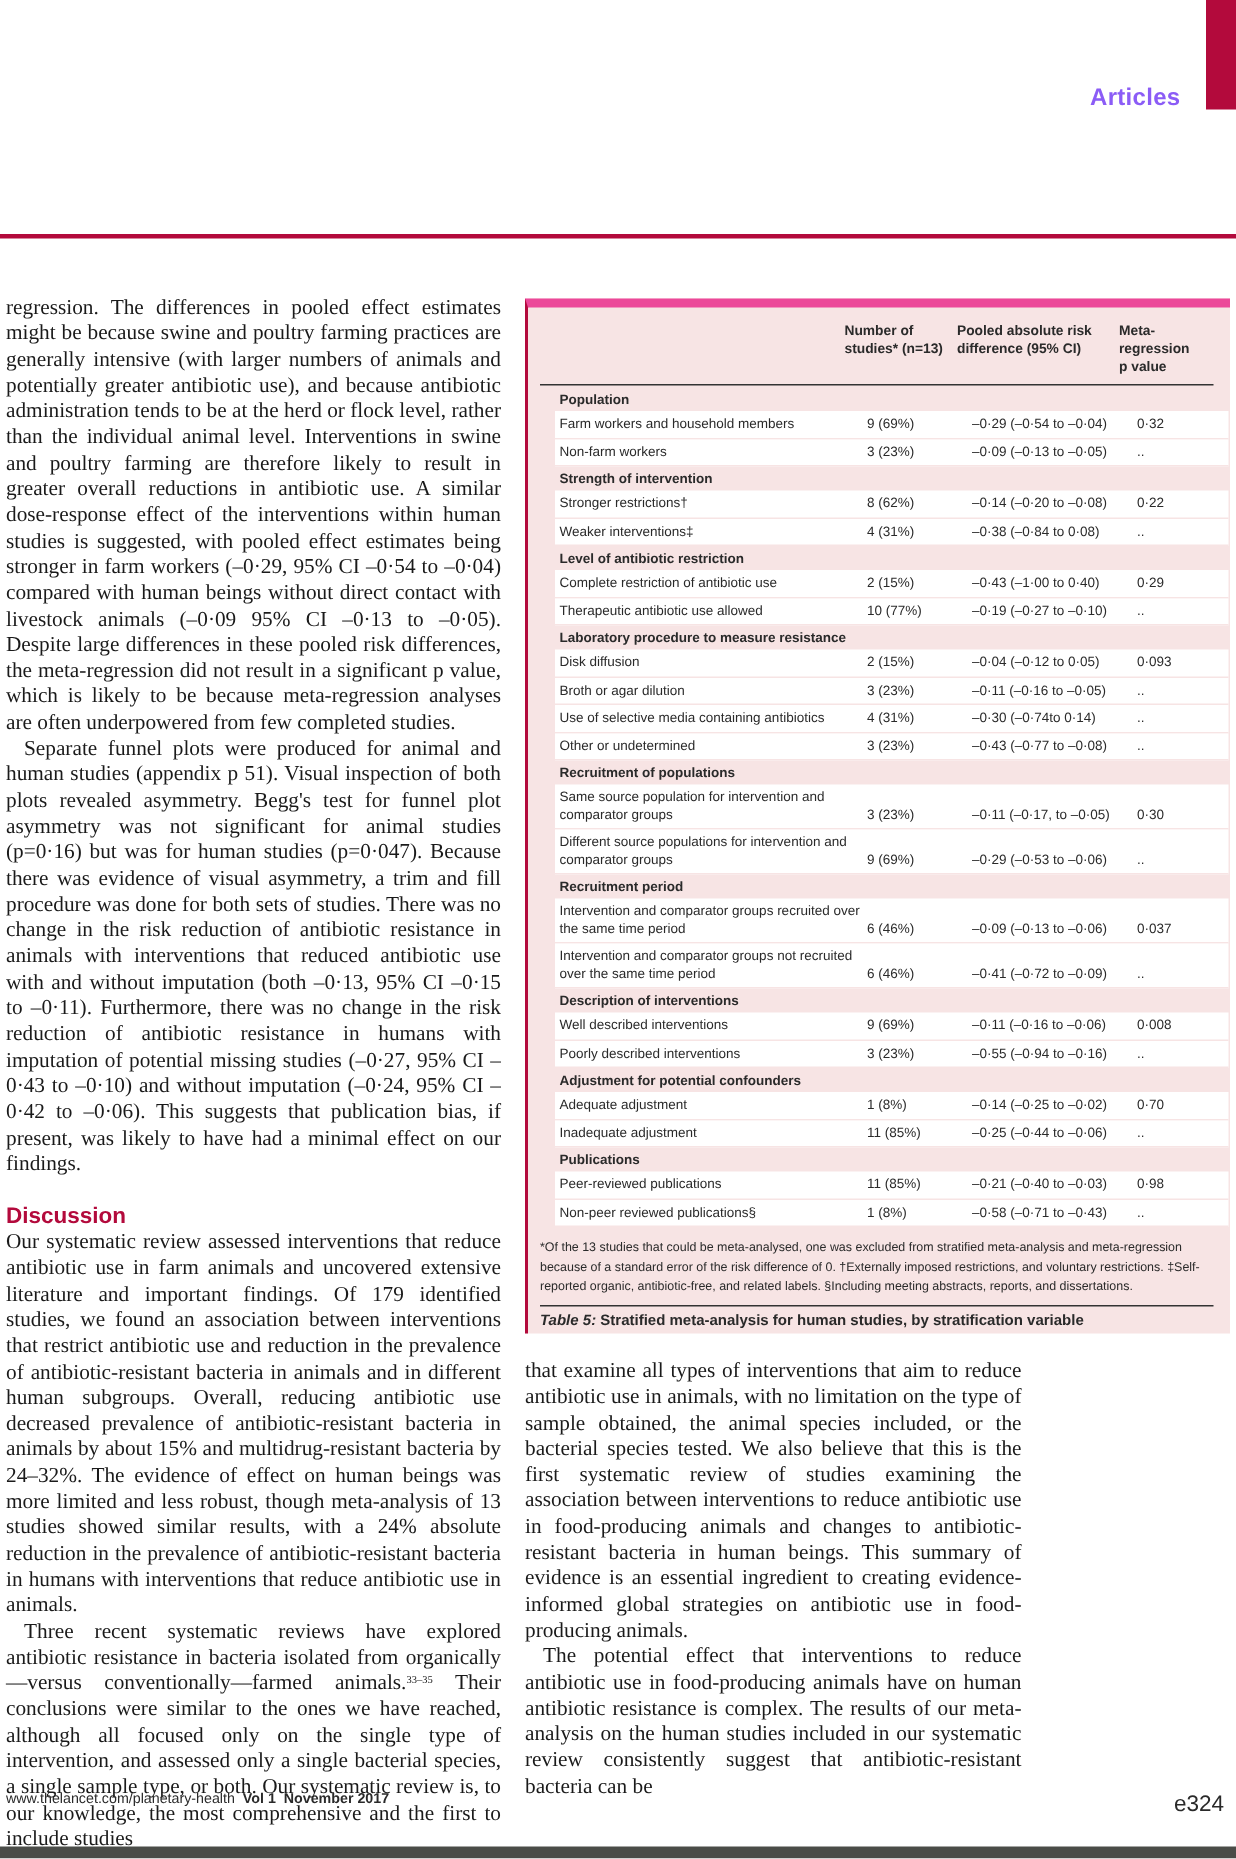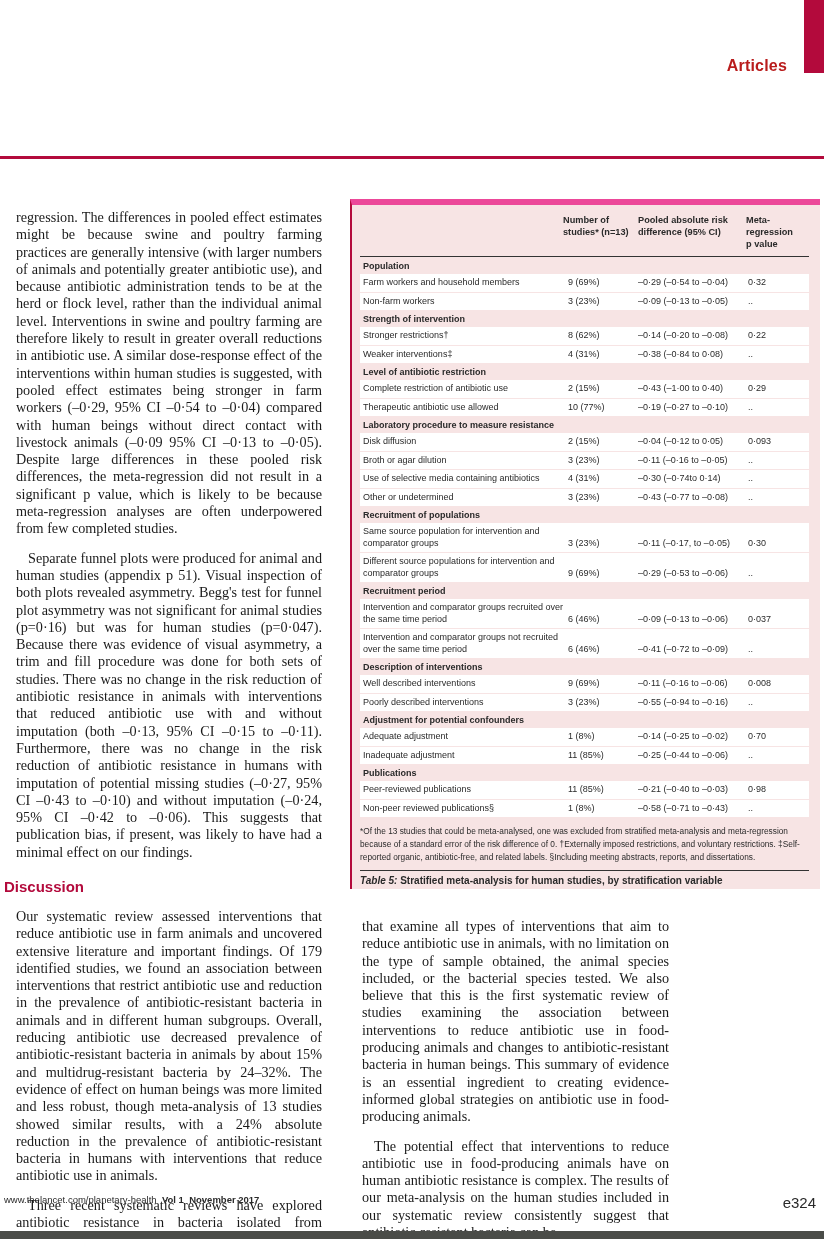--- a/index.html
+++ b/index.html
@@ -1,35 +1,35 @@
 <!DOCTYPE html>
 <html><head>
 <meta charset="utf-8">
 <style>
   html, body { margin:0; padding:0; }
   body { width:824px; height:1239px; background:#ffffff; position:relative; overflow:hidden; font-family:"DejaVu Serif", serif; color:#1a1a1a; }
   .tab-marker { position:absolute; left:804px; top:0; width:20px; height:73px; background:#b30a3c; }
-  .section-label { position:absolute; right:37px; top:57px; font-family:"Liberation Sans", sans-serif; font-size:16px; font-weight:bold; color:#b91c1c; letter-spacing:0.2px; }
+  .section-label { position:absolute; right:37px; top:57px; font-family:"Liberation Sans", sans-serif; font-size:16px; font-weight:bold; color:#8b5cf6; letter-spacing:0.2px; }
   .top-rule { position:absolute; left:0; top:156px; width:824px; height:3px; background:#b30a3c; }
   .col { position:absolute; font-family:"Liberation Serif", serif; font-size:14.2px; line-height:17.3px; text-align:justify; color:#1a1a1a; }
   .col-left { left:4px; top:197px; width:330px; }
   .col-right { left:350px; top:906px; width:331px; }
-  .col p { margin:12px; text-indent:0;font-family:Liberation Serif, serif; }
+  .col p { margin:0; text-indent:0;font-family:Liberation Serif, serif; }
   .col p.indent { text-indent:12px; }
   .heading { font-family:"Liberation Sans", sans-serif; font-weight:bold; color:#b30a3c; font-size:15px; margin-top:17px; line-height:18px; }
   sup { font-size:7px; vertical-align:4px; line-height:0; }
 
   .table-panel { position:absolute; left:350px; top:199px; width:470px; height:690px; background:#f7e4e4; border-top:6px solid #ec4899; border-left:2px solid #b30a3c; box-sizing:border-box; }
   .tbl-head { position:absolute; top:9px; left:0; width:465px; font-family:"Liberation Sans", sans-serif; font-size:9.2px; line-height:12px; font-weight:bold; color:#2a2a2a; }
   .tbl-head .h { position:absolute; top:0; }
   .tbl-head .h1 { left:211px; }
   .tbl-head .h2 { left:286px; }
   .tbl-head .h3 { left:394px; }
   .head-rule { position:absolute; left:8px; top:51px; width:449px; height:1px; background:#333; }
-  .tbl-body { position:absolute; top:53px; left:8px; width:449px; font-family:"Liberation Sans", sans-serif; font-size:9px; color:#2a2a2a; }
+  .tbl-body { position:absolute; top:53px; left:18px; width:449px; font-family:"Liberation Sans", sans-serif; font-size:9px; color:#2a2a2a; }
   .grp-title { height:16px; line-height:16px; font-weight:bold; padding-left:3px; }
   .row { background:#ffffff; position:relative; display:flex; border-bottom:1px solid #f7e4e4;align-items:flex-end; }
   .row .c0 { width:205px; padding:3px 0 3px 3px; line-height:11.5px; }
   .row .c1 { width:70px; padding:3px 0; line-height:11.5px; text-align:left; }
   .row .c2 { width:110px; padding:3px 0; line-height:11.5px; }
   .row .c3 { width:50px; padding:3px 0; line-height:11.5px; }
   .footnote { position:absolute; left:8px; top:620px; width:455px; font-family:"Liberation Sans", sans-serif; font-size:8.3px; line-height:13px; color:#2a2a2a; }
   .cap-rule { position:absolute; left:8px; top:665px; width:449px; height:1px; background:#333; }
   .caption { position:absolute; left:8px; top:670px; font-family:"Liberation Sans", sans-serif; font-size:10px; font-weight:bold; color:#2a2a2a; }
   .caption i { font-style:italic; }

